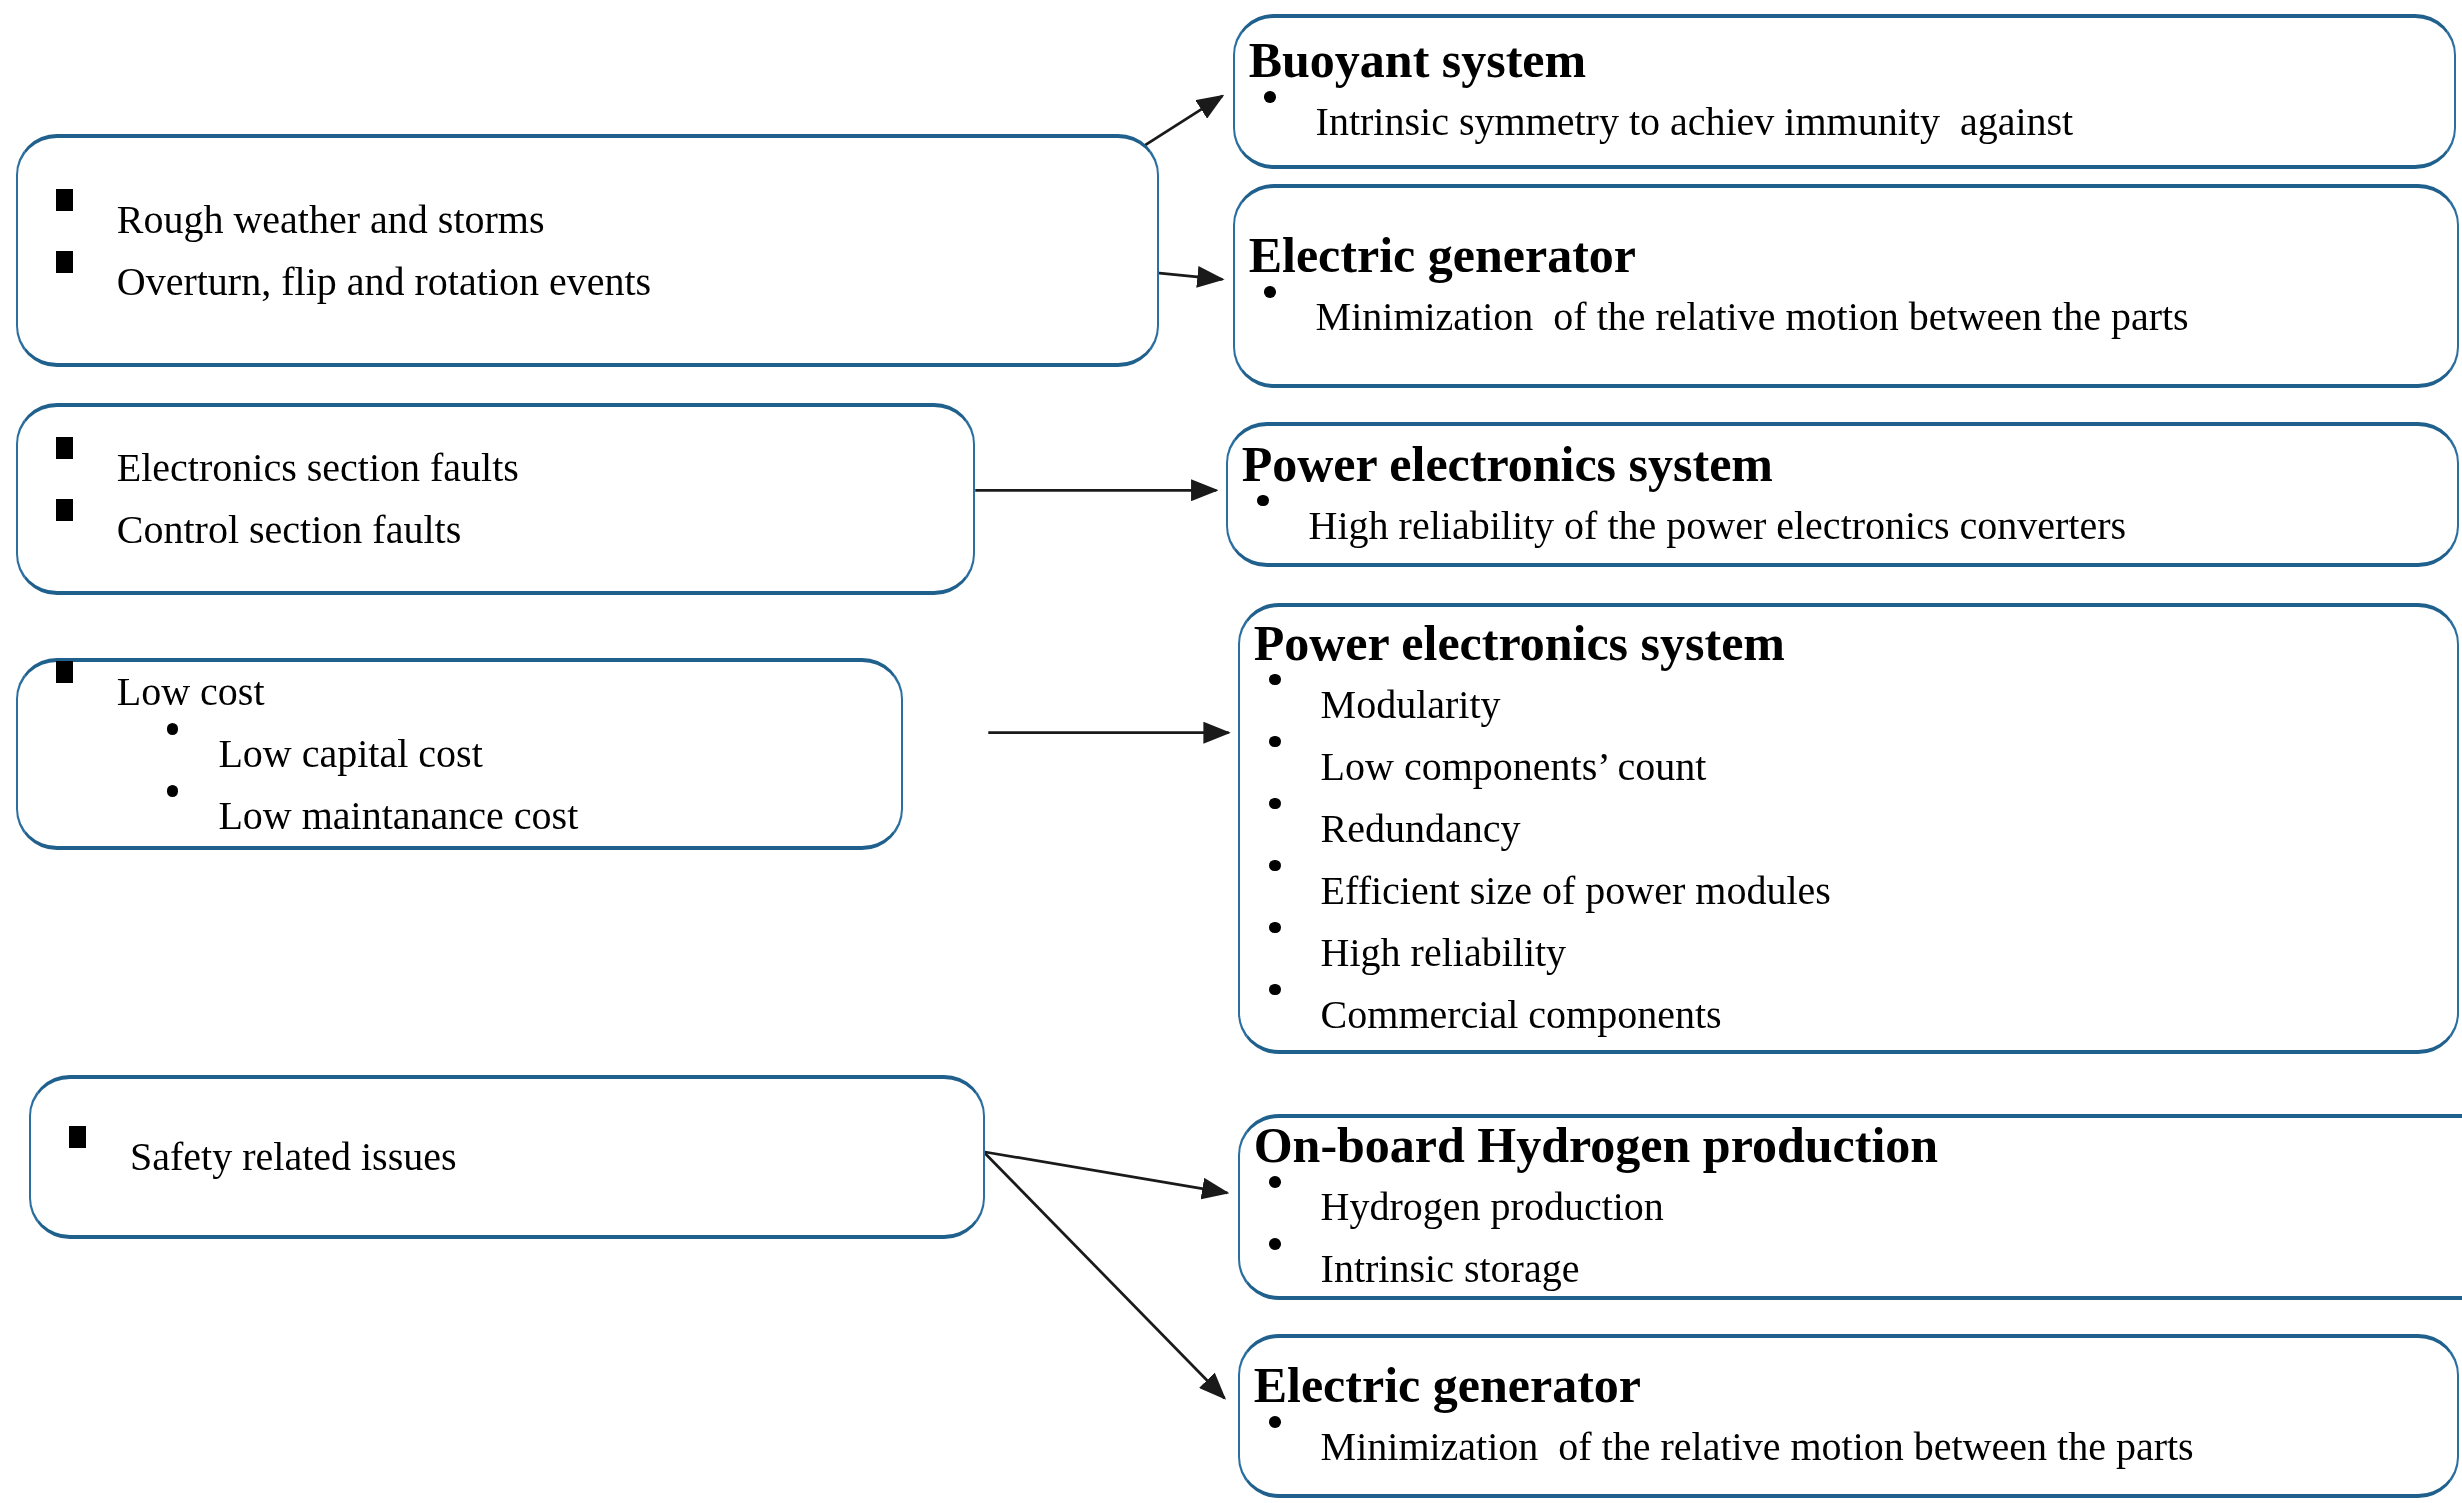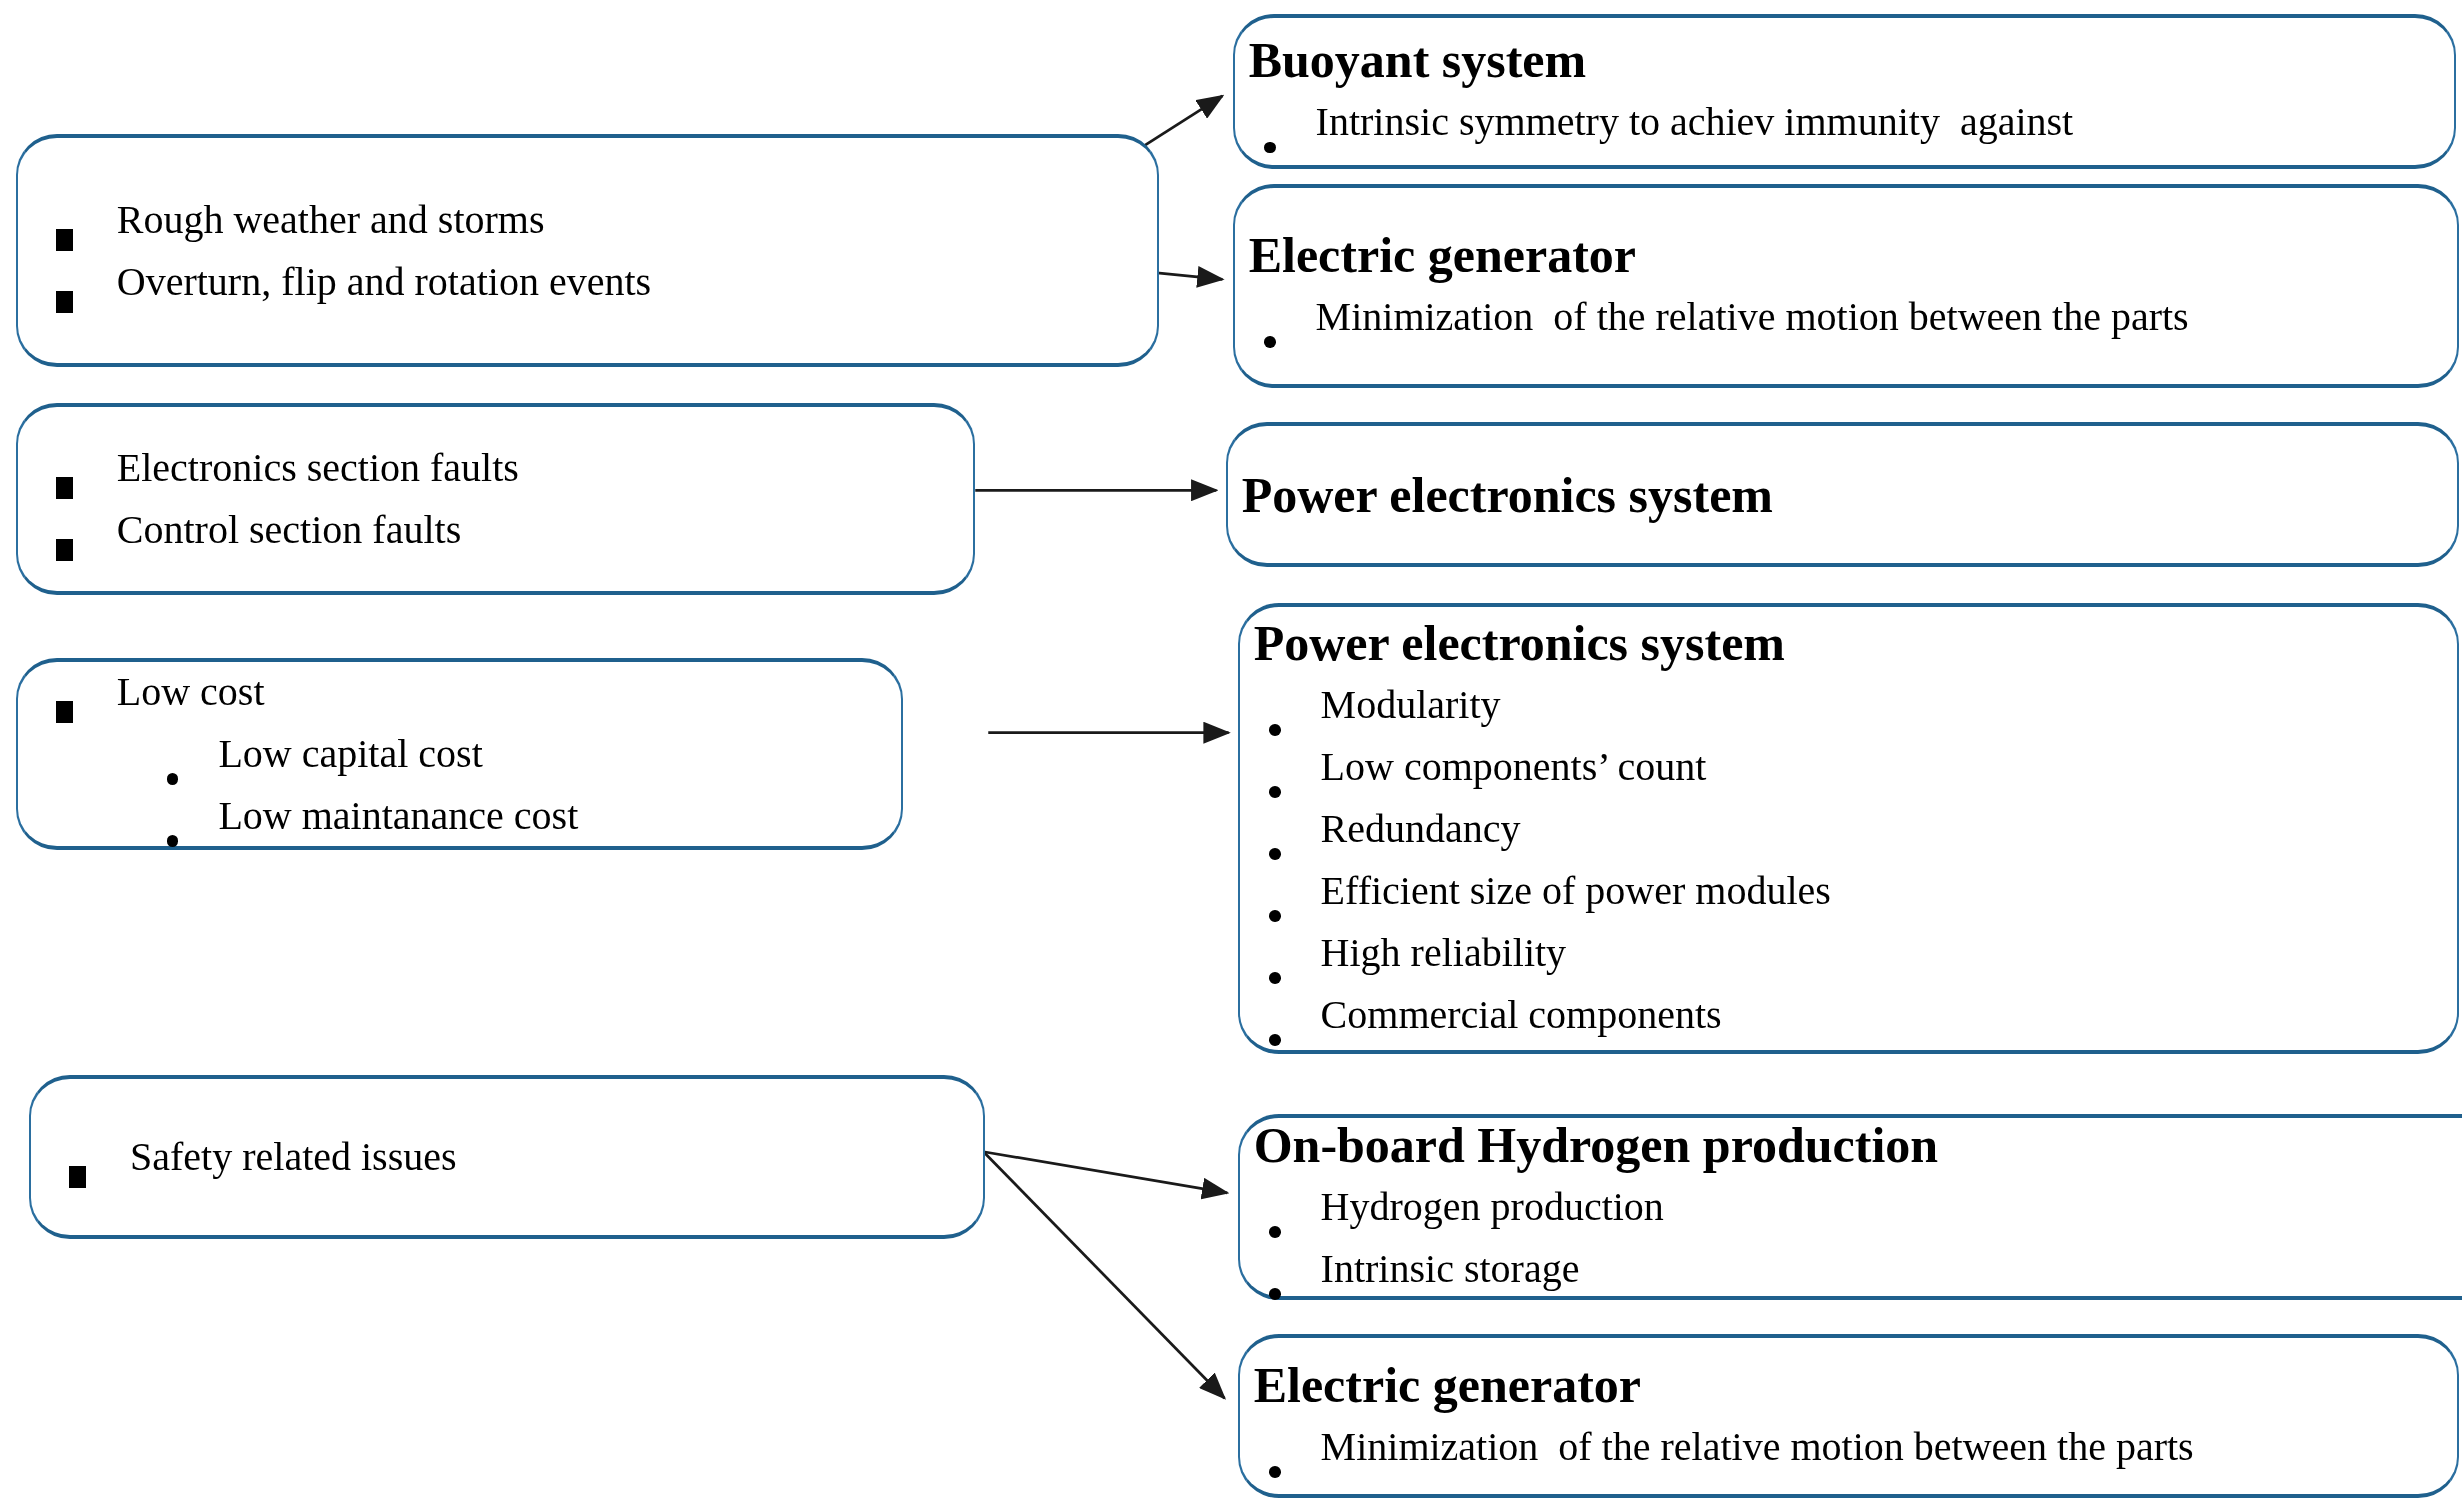--- a/index.html
+++ b/index.html
@@ -18,21 +18,21 @@
     border-top:4.8px solid #1f608d;
     border-bottom:4.8px solid #1f608d;
     border-radius:41px;
     background:#ffffff;
     display:flex;
     flex-direction:column;
     justify-content:center;
   }
   .line{
     display:flex;
-    align-items:flex-end;
+    align-items:flex-start;
     line-height:62px;
     font-size:40px;
     white-space:pre-wrap;
   }
   .line .txt{white-space:pre-wrap;}
   .heading{
     font-weight:bold;
     font-size:50px;
     line-height:62px;
     padding-left:13.7px;
@@ -140,20 +140,24 @@
   <div class="box R2">
     <div class="heading">Electric generator</div>
     <div class="line">
       <span class="dot"></span>
       <span class="txt">Minimization  of the relative motion between the parts</span>
     </div>
   </div>
 
   <div class="box R3">
     <div class="heading">Power electronics system</div>
+    <div class="line">
+      <span class="dot"></span>
+      <span class="txt">High reliability of the power electronics converters</span>
+    </div>
   </div>
 
   <div class="box R4">
     <div class="heading">Power electronics system</div>
     <div class="line">
       <span class="dot"></span>
       <span class="txt">Modularity</span>
     </div>
     <div class="line">
       <span class="dot"></span>

